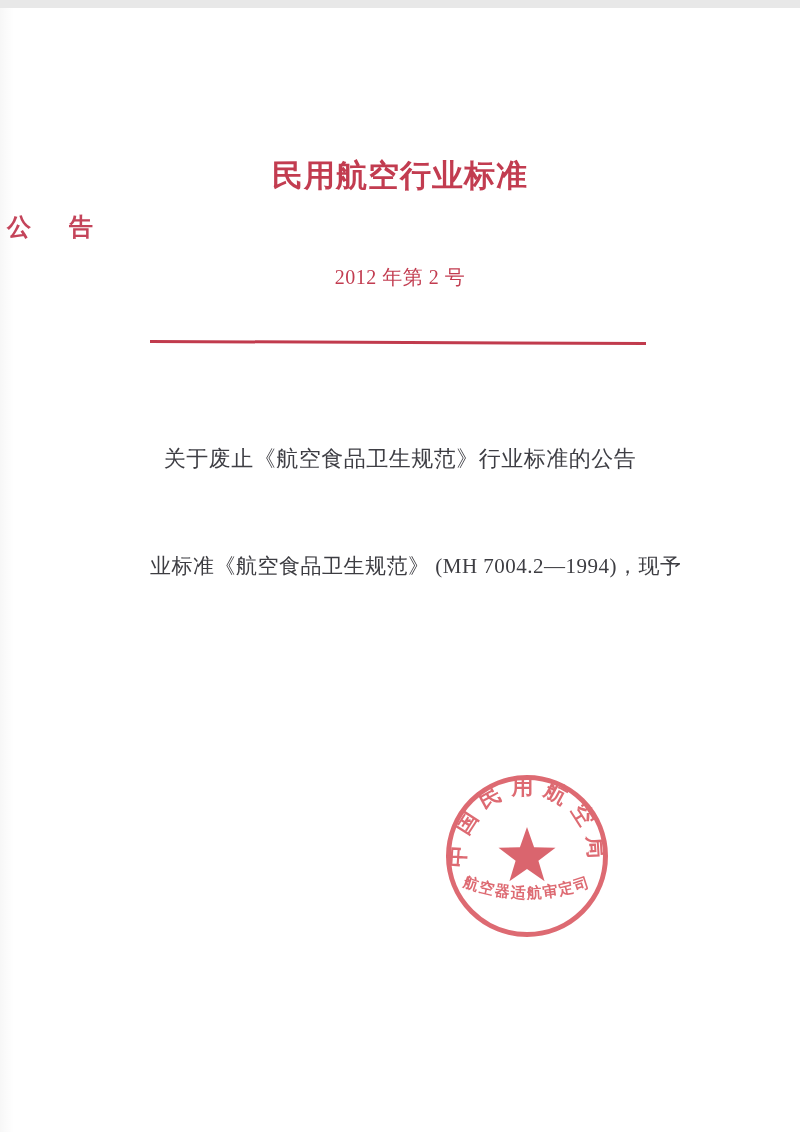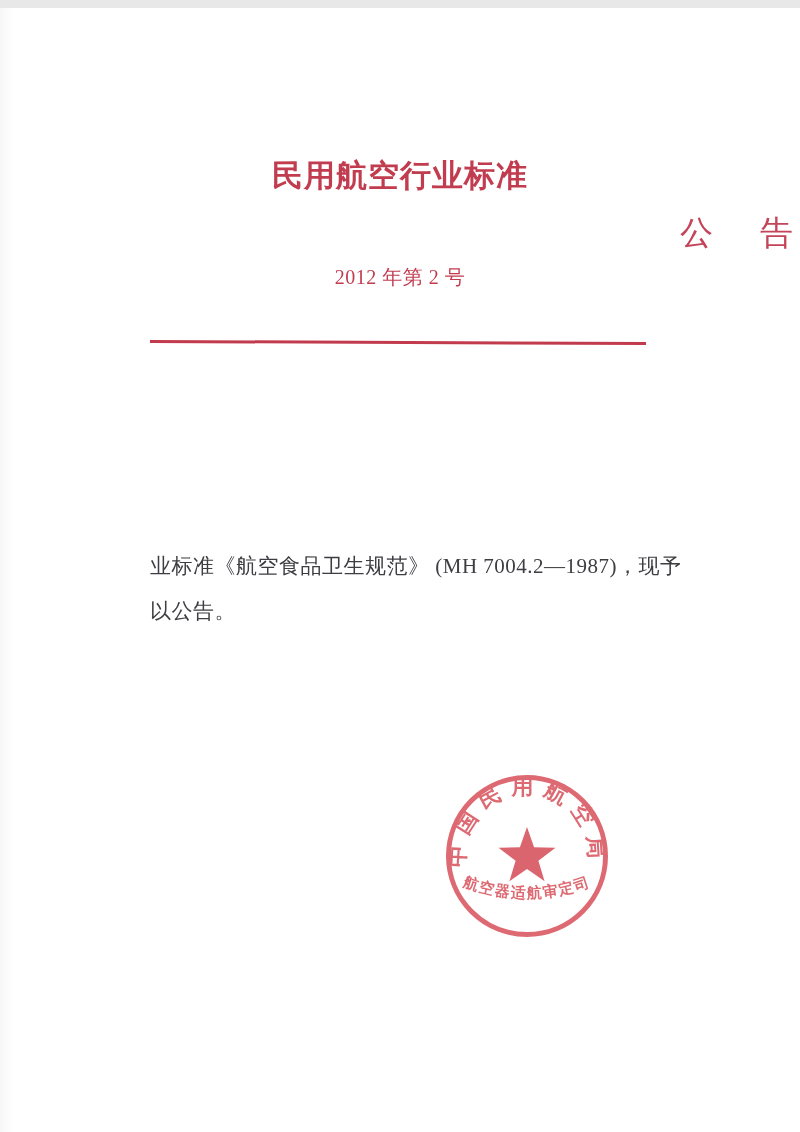--- a/index.html
+++ b/index.html
@@ -36,23 +36,23 @@
     font-weight: bold;
     letter-spacing: 1px;
     color: #c23c50;
     white-space: nowrap;
   }
   .doc-subtitle {
     position: absolute;
     top: 203px;
     left: 0;
     width: 100%;
-    text-align: right;
-    font-size: 33px;
-    font-weight: 400;
+    text-align: left;
+    font-size: 24px;
+    font-weight: 700;
     letter-spacing: 7px;
     text-indent: 7px;
     color: #c4445a;
     white-space: nowrap;
   }
   .doc-issue-number {
     position: absolute;
     top: 256px;
     left: 0;
     width: 100%;
@@ -130,24 +130,24 @@
 <div class="page">
 
   <div class="doc-title">民用航空行业标准</div>
 
   <div class="doc-subtitle">公　告</div>
 
   <div class="doc-issue-number">2012 年第 2 号</div>
 
   <div class="red-rule"></div>
 
+  <div class="announcement-heading">关于废止《航空食品卫生规范》行业标准的公告</div>
 
   <div class="announcement-body">
-    <div class="body-line">业标准《航空食品卫生规范》 (MH 7004.2—1987)，现予</div>
-    <div class="body-line">以公告。</div>
+    <div class="body-line">业标准《航空食品卫生规范》 (MH 7004.2—1994)，现予</div>
   </div>
 
 
   <svg class="seal" viewBox="0 0 182 182">
     <circle cx="91" cy="91" r="78.5" fill="none" stroke="#d9555e" stroke-width="5"></circle>
     <polygon points="91,62 98.1,82.3 119.5,82.7 102.4,95.7 108.6,116.3 91,104 73.4,116.3 79.6,95.7 62.5,82.7 83.9,82.3" fill="#d5505a"></polygon>
     <defs>
       <path id="seal-arc-path" d="M 31.1 107 A 62 62 0 1 1 150.9 107" fill="none"></path>
       <path id="seal-bottom-path" d="M 24 120 Q 91 146 158 120" fill="none"></path>
     </defs>

